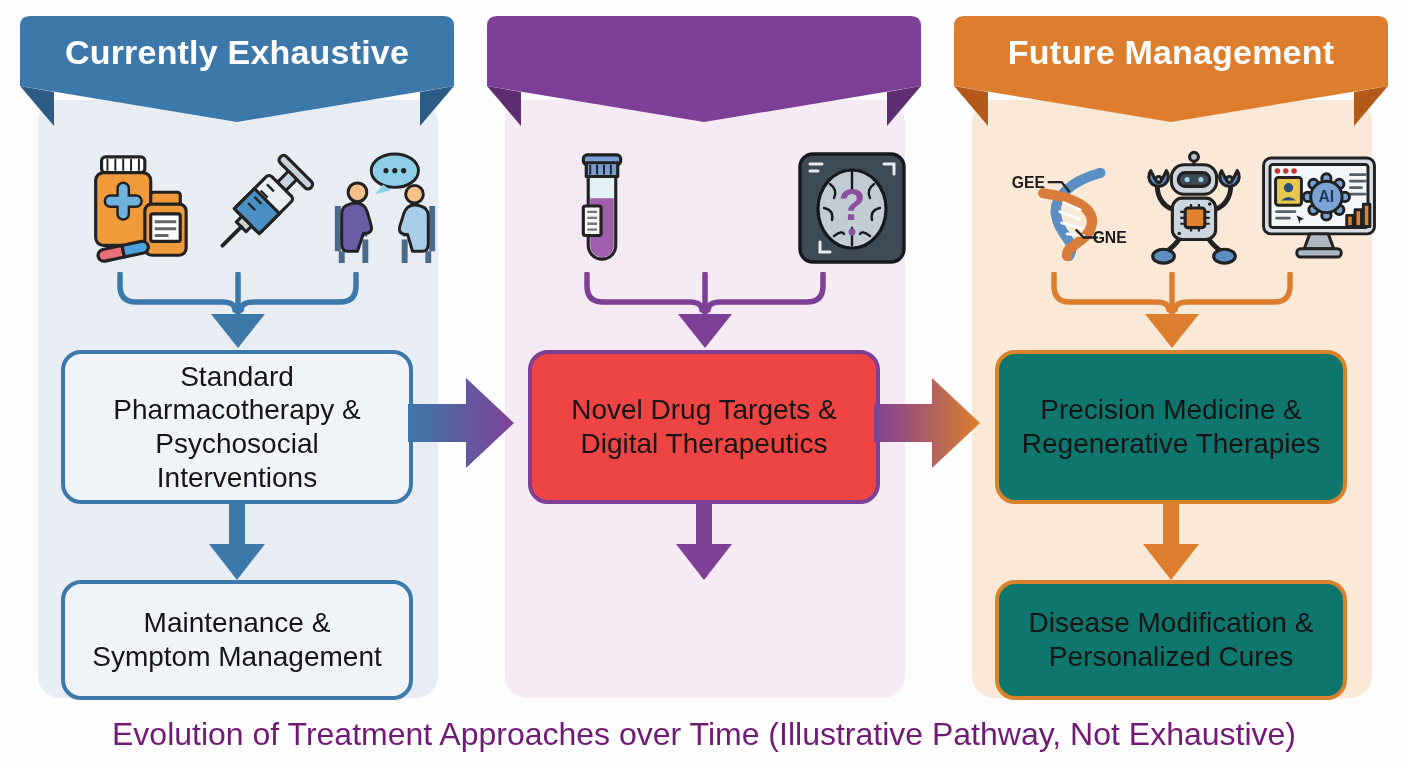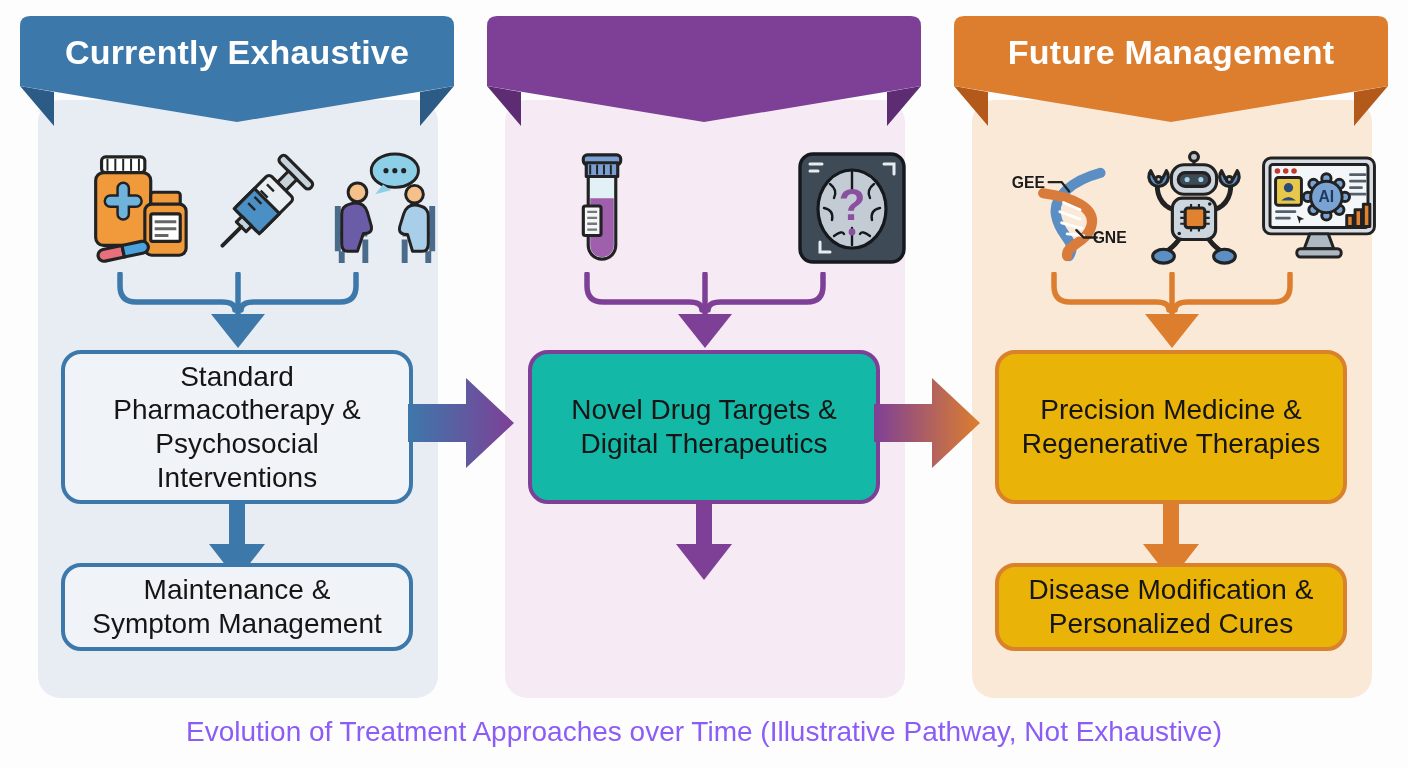--- a/index.html
+++ b/index.html
@@ -36,34 +36,34 @@
 
   .connector{position:absolute;left:20px;top:272px;width:400px;height:80px;z-index:2;}
 
   .tbox{
     position:absolute;left:43px;width:352px;z-index:3;
     box-sizing:border-box;border-radius:20px;
     display:flex;align-items:center;justify-content:center;text-align:center;
     white-space:pre-line;color:#151515;font-size:28px;line-height:1.2;
   }
   .box1{top:350px;height:154px;}
-  .box2{top:563px;height:88px;}
+  .box2{top:580px;height:120px;}
   .c1 .tbox{border:4px solid #3D78AB;background:#F0F4F9;}
-  .c2 .tbox{border:4px solid #7E4096;background:#14b8a6;}
-  .c3 .tbox{border:4px solid #D9822B;background:#eab308;}
+  .c2 .tbox{border:4px solid #7E4096;background:#ef4444;}
+  .c3 .tbox{border:4px solid #D9822B;background:#0f766e;}
 
   .down-arrow{position:absolute;left:189px;top:502px;width:60px;height:82px;z-index:2;}
 
   .flow-arrow{position:absolute;top:370px;width:110px;height:106px;z-index:7;}
   .fa1{left:408px;}
   .fa2{left:874px;}
 
   .caption{
     position:absolute;left:0;top:716px;width:1408px;z-index:4;
-    text-align:center;color:#8b5cf6;font-size:28px;
+    text-align:center;color:#701a75;font-size:32px;
   }
   svg{display:block;}
 </style>
 </head>
 <body>
 
 <div class="column c1">
   <div class="panel"></div>
 
   <svg class="ribbon" viewBox="0 0 438 112">

